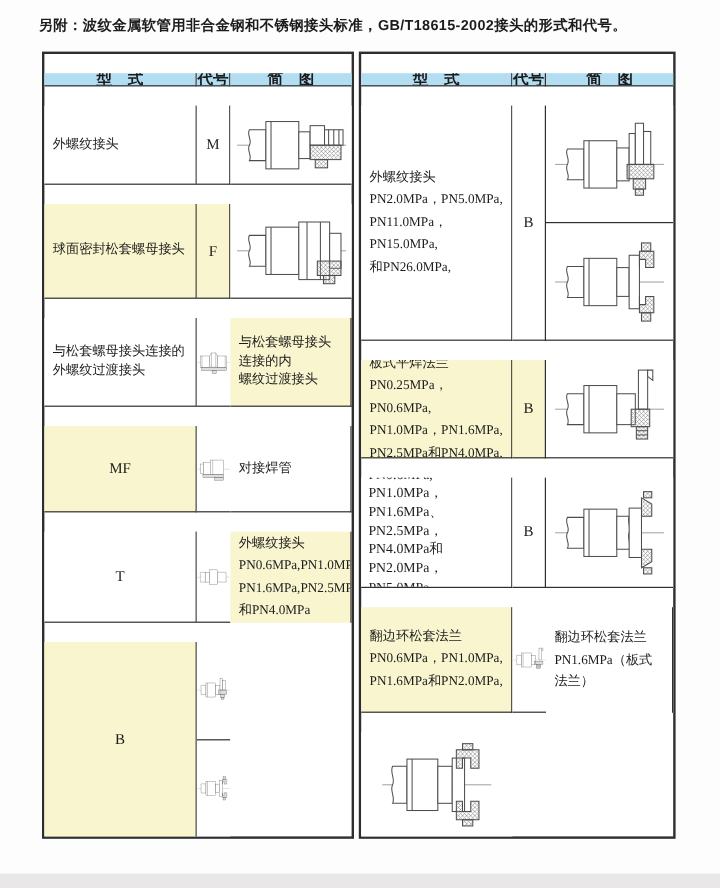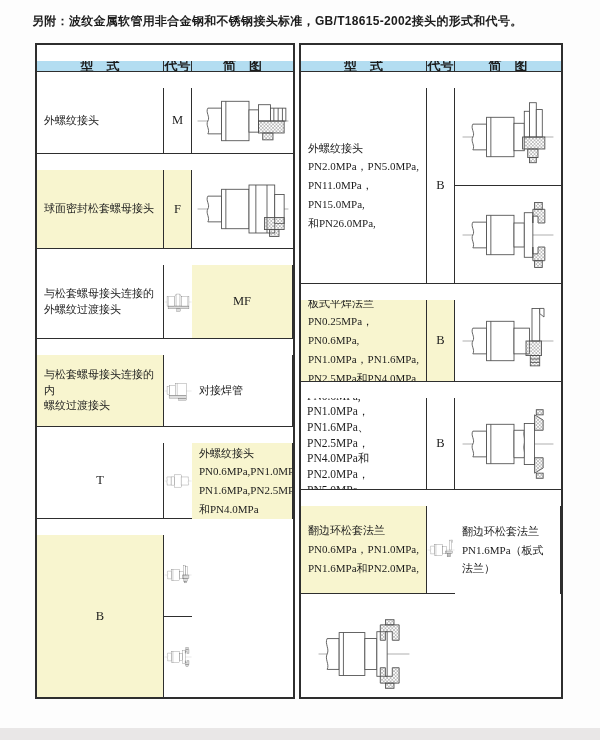--- a/index.html
+++ b/index.html
@@ -105,23 +105,23 @@
 <polygon points="42,21 48,11 62,11 68,21 68,58 42,58" fill="#fff" stroke="#4d4d4d"></polygon>
 <line x1="48" y1="11" x2="48" y2="58" stroke="#4d4d4d"></line>
         <line x1="62" y1="11" x2="62" y2="58" stroke="#4d4d4d"></line>
 <rect x="68" y="21" width="30" height="37" fill="#fff" stroke="#4d4d4d"></rect>
         <line x1="93" y1="21" x2="93" y2="58" stroke="#4d4d4d"></line>
 <rect x="16" y="58" width="82" height="11" fill="url(#ht)" stroke="#4d4d4d"></rect>
 <rect x="50" y="69" width="14" height="10" fill="url(#ht)" stroke="#4d4d4d"></rect>
       </svg>
     </div>
 
-  <div class="cell code hl">MF</div>
   <div class="cell type hl">与松套螺母接头连接的内
 螺纹过渡接头</div>
+  <div class="cell code hl">MF</div>
   <div class="cell diag last-col">
       <svg viewBox="0 0 110 84" width="98" height="72">
         <line x1="2" y1="42" x2="108" y2="42" stroke="#8a8a8a" stroke-width="0.8"></line>
 <rect x="12" y="25" width="10" height="30" fill="#fff" stroke="#4d4d4d"></rect>
 <rect x="22" y="21" width="22" height="38" fill="#fff" stroke="#4d4d4d"></rect>
 <rect x="44" y="12" width="44" height="47" fill="#fff" stroke="#4d4d4d"></rect>
         <line x1="52" y1="12" x2="52" y2="59" stroke="#4d4d4d"></line>
 <rect x="20" y="59" width="68" height="11" fill="url(#ht)" stroke="#4d4d4d"></rect>
 <rect x="58" y="70" width="30" height="8" fill="url(#ht)" stroke="#4d4d4d"></rect>
       </svg>

